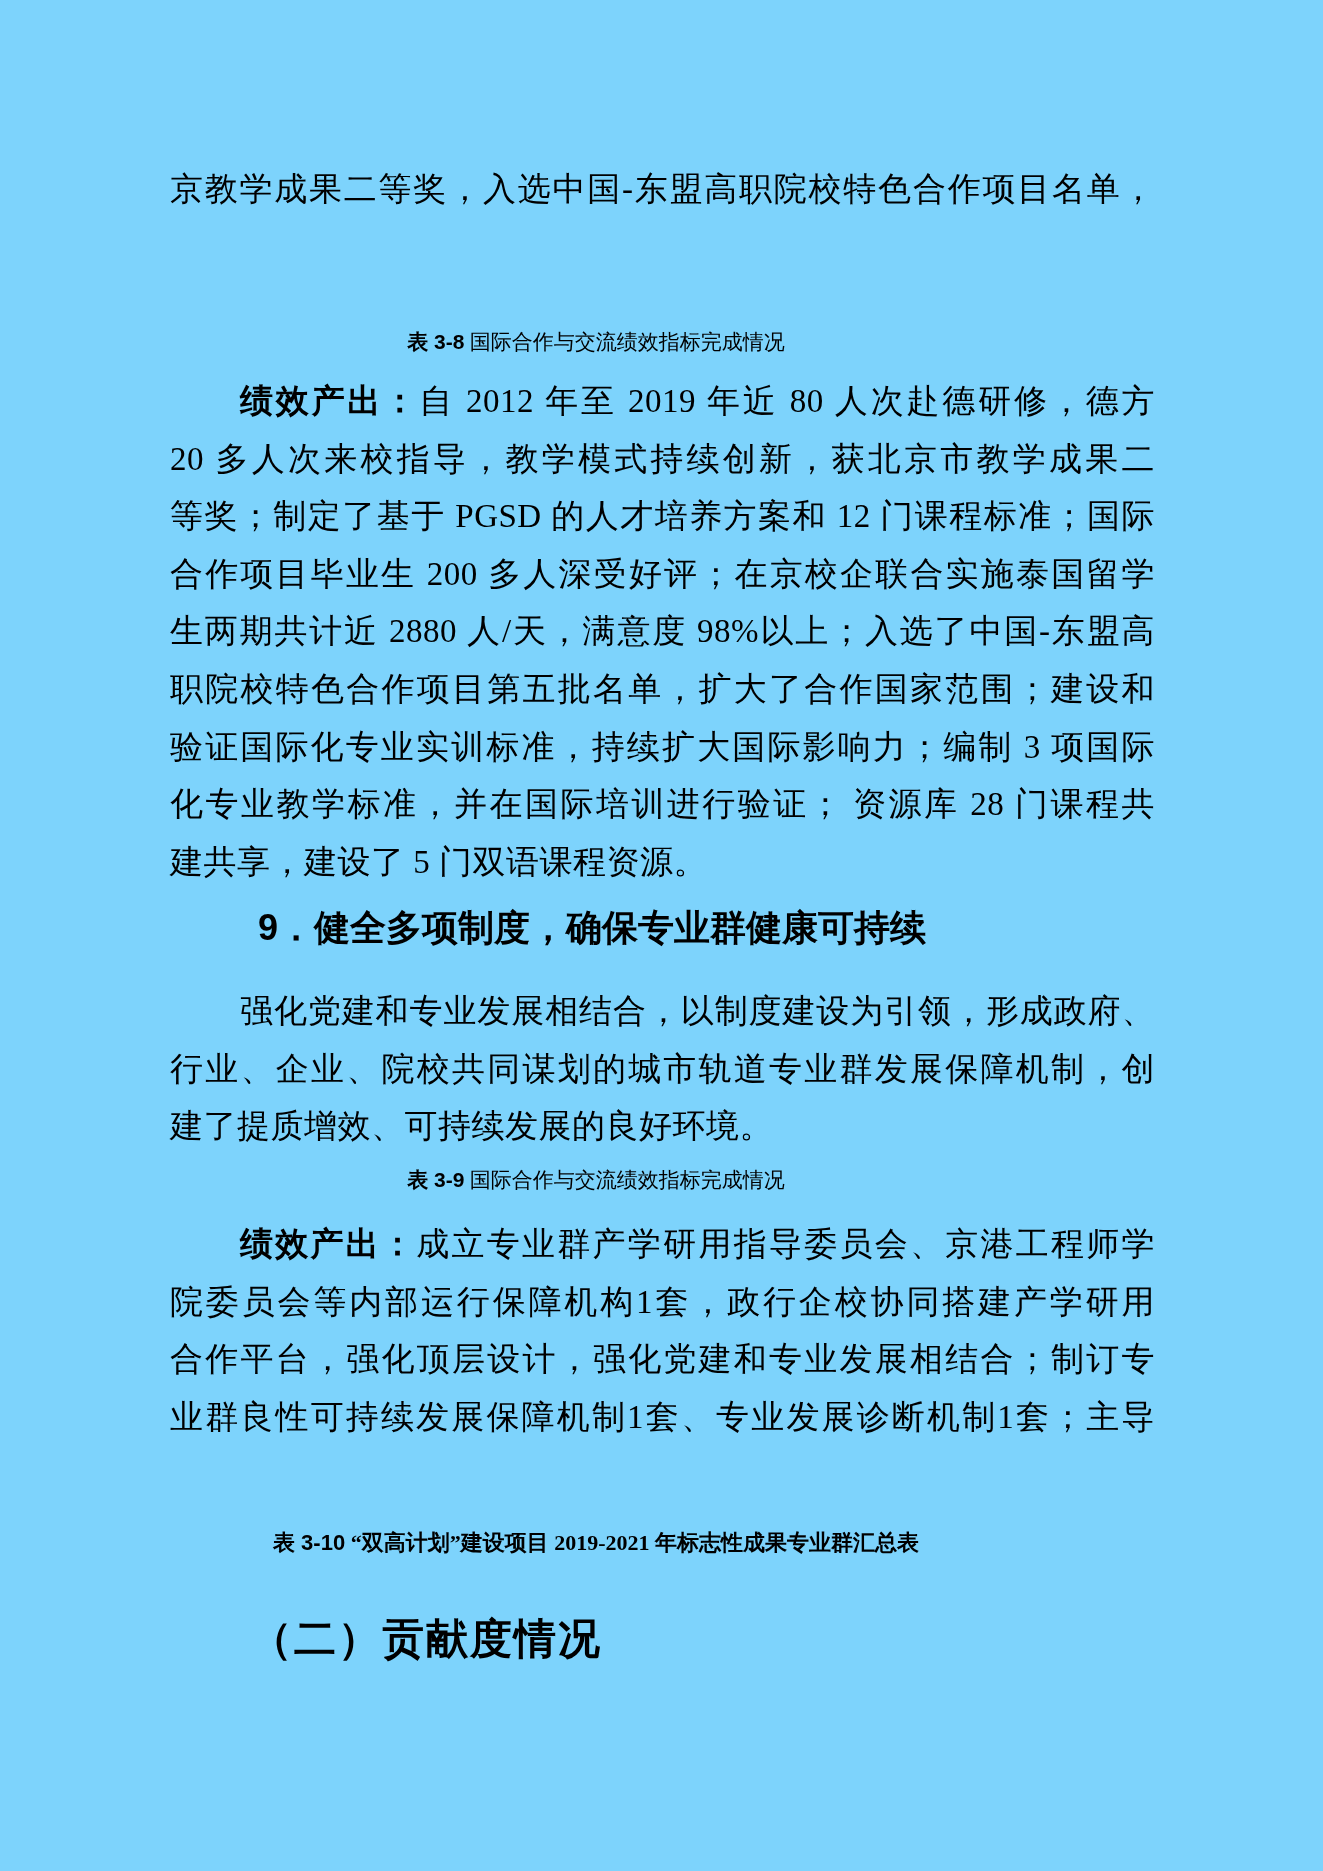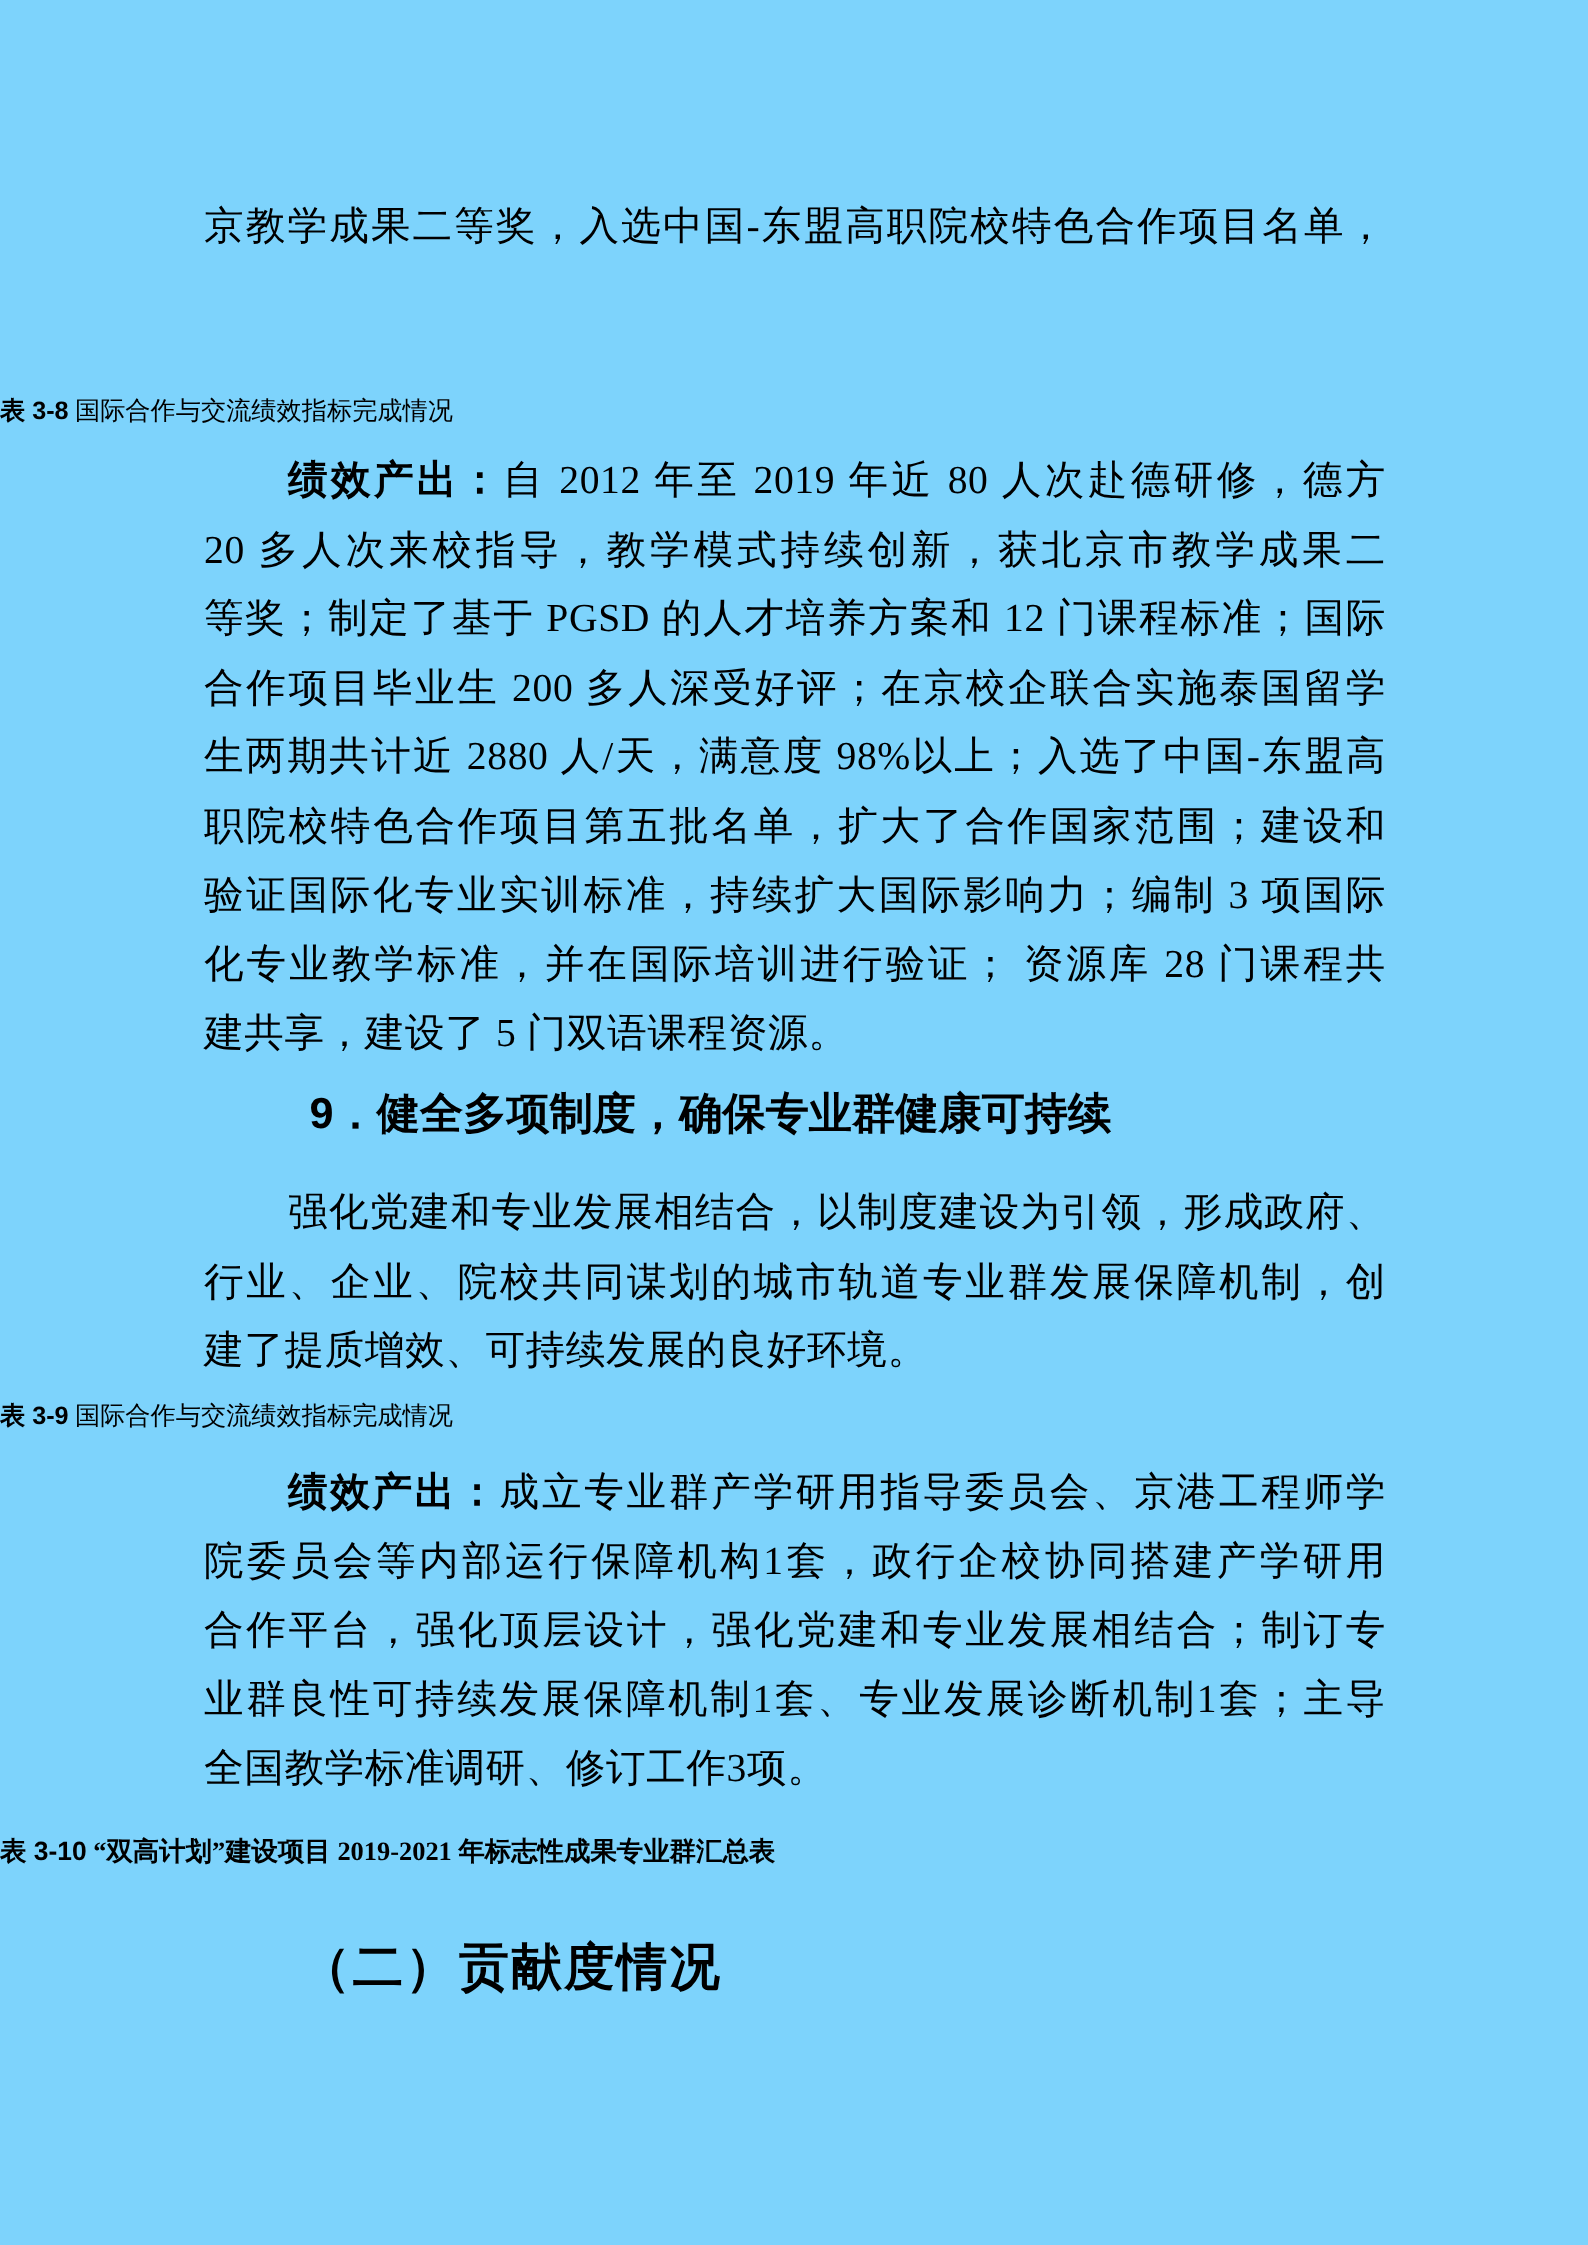--- a/index.html
+++ b/index.html
@@ -25,20 +25,21 @@
     text-align-last: justify;
     letter-spacing: 0.5px;
   }
   .bline.last { text-align-last: left; }
   .bline.indent { padding-left: 70px; }
   .lead { font-weight: bold; }
   .caption {
     position: absolute;
     left: 0;
     width: 1192px;
+    text-align: center;
     font-size: 21px;
     line-height: 28px;
     font-family: "Liberation Serif", "DejaVu Serif", serif;
   }
   .caption .cap-label {
     font-weight: bold;
     font-family: "Liberation Sans", "DejaVu Sans", sans-serif;
   }
   .caption .cap-text { font-weight: normal; }
   .caption.cap-bold .cap-text { font-weight: bold; }
@@ -103,21 +104,20 @@
     <span class="cap-text">国际合作与交流绩效指标完成情况</span>
   </div>
 
   <div class="block" style="top:1216px;">
     <div class="bline indent">
       <span class="lead">绩效产出：</span><span>成立专业群产学研用指导委员会、京港工程师学</span>
     </div>
     <div class="bline">院委员会等内部运行保障机构1套，政行企校协同搭建产学研用</div>
     <div class="bline">合作平台，强化顶层设计，强化党建和专业发展相结合；制订专</div>
     <div class="bline">业群良性可持续发展保障机制1套、专业发展诊断机制1套；主导</div>
-    <div class="bline last">全国教学标准调研、修订工作3项。</div>
   </div>
 
   <div class="caption cap-bold" style="top:1529px; font-size:22px;">
     <span class="cap-label">表 3-10</span>
     <span class="cap-text">“双高计划”建设项目 2019-2021 年标志性成果专业群汇总表</span>
   </div>
 
   <div class="heading h-sub">（二）贡献度情况</div>
 
 </div>

